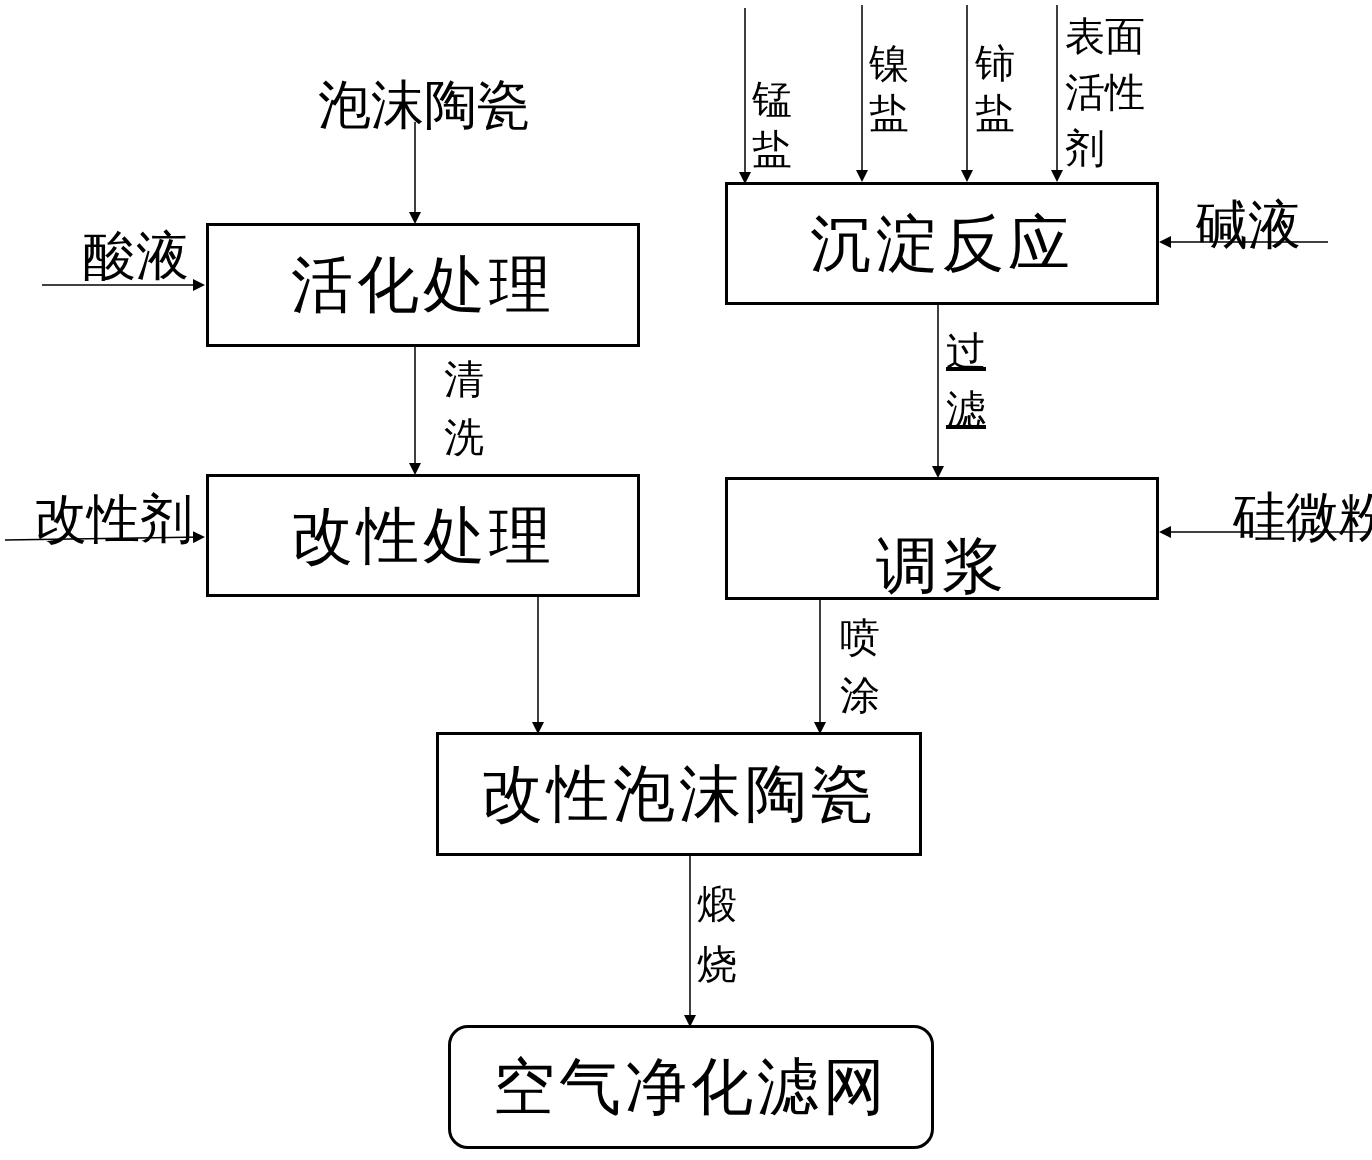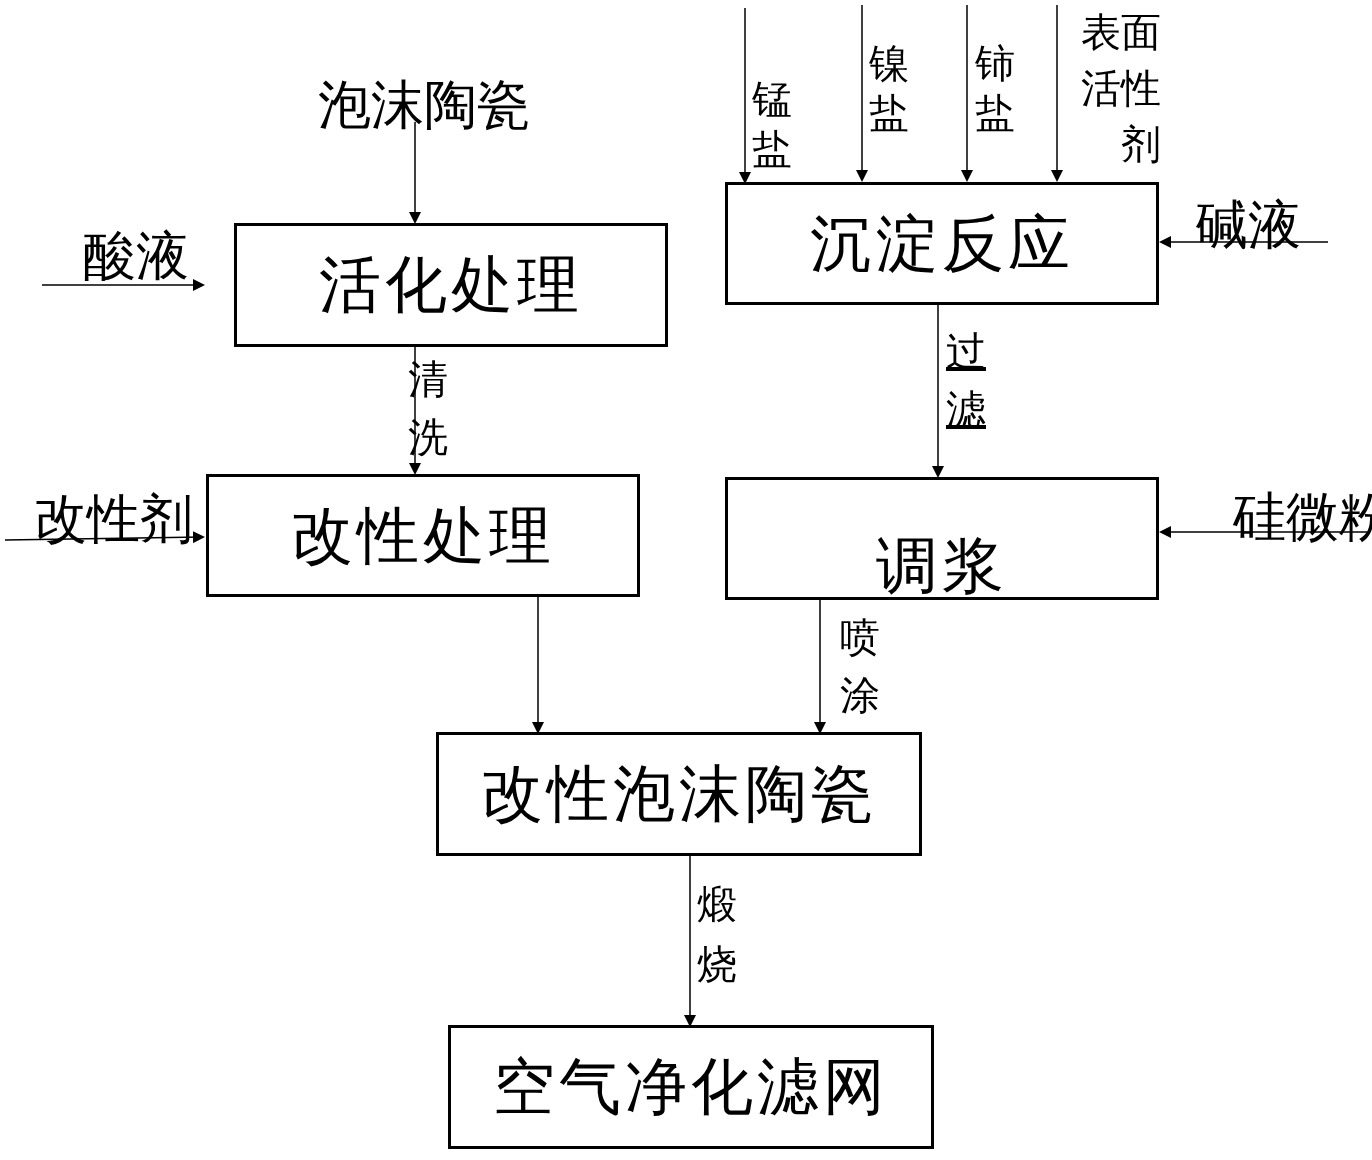--- a/index.html
+++ b/index.html
@@ -43,45 +43,45 @@
     <line x1="938" y1="305" x2="938" y2="476" marker-end="url(#ah)"></line>
 
     <line x1="1367" y1="532" x2="1161" y2="532" marker-end="url(#ah)"></line>
 
     <line x1="820" y1="595" x2="820" y2="732" marker-end="url(#ah)"></line>
 
     <line x1="690" y1="855" x2="690" y2="1025" marker-end="url(#ah)"></line>
   </g>
 </svg>
 
-<div class="box" style="left:206px;top:223px;width:434px;height:124px;margin-left:28px;">
+<div class="box" style="left:206px;top:223px;width:434px;height:124px;">
   <span>活化处理</span>
 </div>
 <div class="box" style="left:206px;top:474px;width:434px;height:123px;">
   <span>改性处理</span>
 </div>
 <div class="box" style="left:725px;top:182px;width:434px;height:123px;">
   <span>沉淀反应</span>
 </div>
 <div class="box" style="left:725px;top:477px;width:434px;height:123px;align-items:flex-end;">
   <span>调浆</span>
 </div>
 <div class="box" style="left:436px;top:732px;width:486px;height:124px;">
   <span>改性泡沫陶瓷</span>
 </div>
-<div class="box" style="left:448px;top:1025px;width:486px;height:124px;">
+<div class="box" style="left:448px;top:1025px;width:486px;height:124px;border-radius:20px;">
   <span>空气净化滤网</span>
 </div>
 
 <div class="lbl" style="left:318px;top:78px;">泡沫陶瓷</div>
 <div class="lbl" style="left:83px;top:229px;">酸液</div>
 <div class="lbl" style="left:34px;top:492px;text-align:center;">改性剂</div>
 <div class="vlbl" style="left:752px;top:42px;margin-top:32px;">锰盐</div>
 <div class="vlbl" style="left:869px;top:38px;">镍盐</div>
 <div class="vlbl" style="left:975px;top:38px;">铈盐</div>
-<div class="vlbl" style="left:1065px;top:8px;width:96px;line-height:56px;text-align:right;font-family:Liberation Mono, monospace;">表面活性剂</div>
+<div class="vlbl" style="left:1065px;top:8px;width:96px;line-height:56px;text-align:left;">表面活性剂</div>
 <div class="lbl" style="left:1195px;top:198px;">碱液</div>
 <div class="lbl" style="left:1193px;top:490px;margin-left:40px;">硅微粉</div>
 
-<div class="vlbl" style="left:408px;top:350px;line-height:58px;">清洗</div>
+<div class="vlbl" style="left:444px;top:350px;line-height:58px;">清洗</div>
 <div class="vlbl" style="left:946px;top:322px;line-height:58px;text-decoration:underline;">过滤</div>
 <div class="vlbl" style="left:828px;top:608px;line-height:58px;margin-left:12px;">喷涂</div>
 <div class="vlbl" style="left:697px;top:874px;line-height:60px;">煅烧</div>
 
 </body></html>

